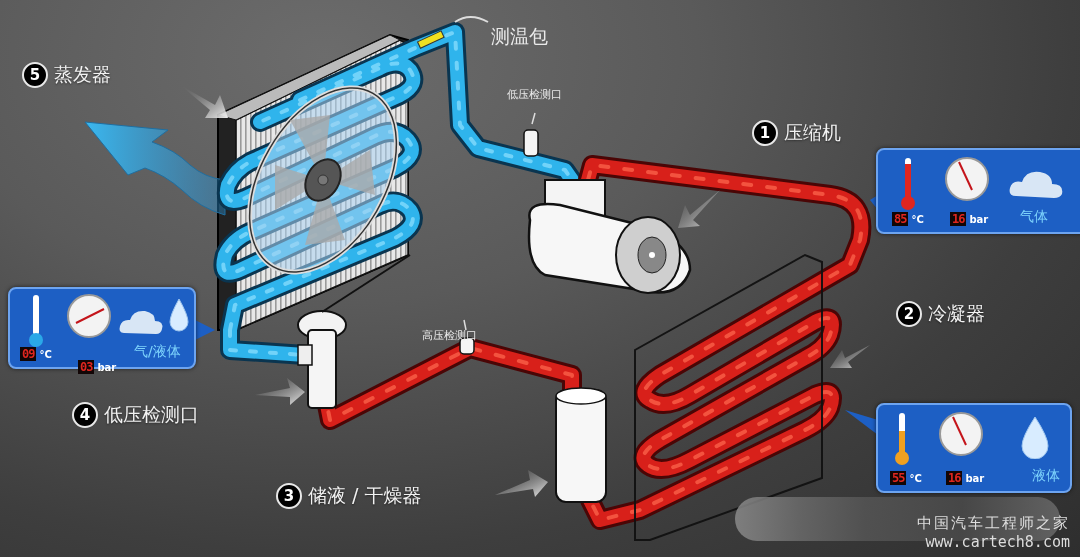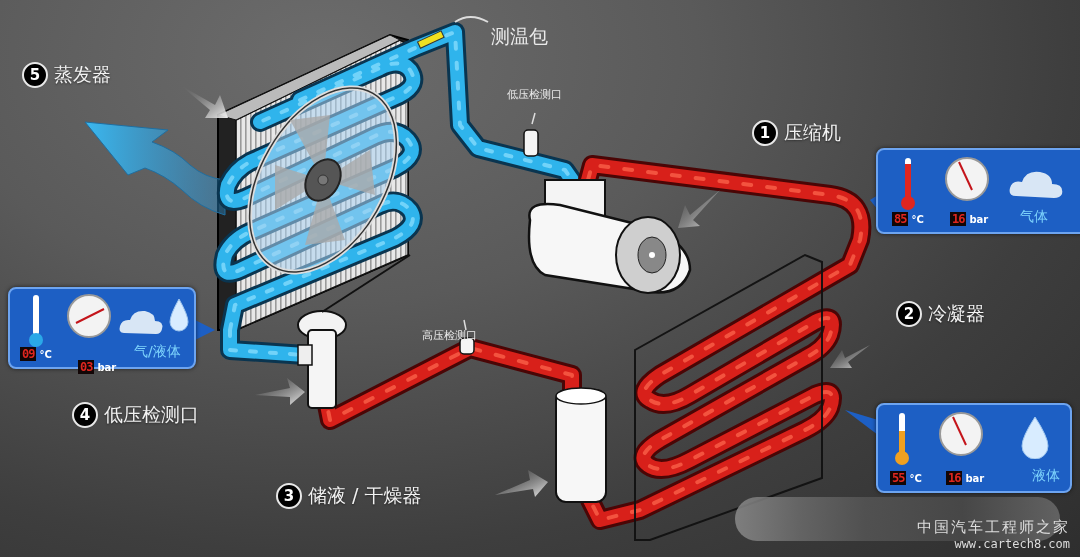--- a/index.html
+++ b/index.html
@@ -9,21 +9,21 @@
   svg.scene { position:absolute; left:0; top:0; }
   .lbl { position:absolute; color:#f2f2f2; font-size:19px; white-space:nowrap; display:flex; align-items:center; gap:6px; text-shadow:0 1px 2px rgba(0,0,0,.5);}
   .num { display:inline-flex; width:22px; height:22px; border-radius:50%; background:#000; border:2px solid #e8e8e8; color:#fff; font-size:15px; font-weight:bold; align-items:center; justify-content:center; }
   .small-lbl { position:absolute; color:#eaeaea; font-size:11px; white-space:nowrap; }
   .panel { position:absolute; background:#1d5fc4; border:2px solid #6da4f0; border-radius:8px; box-shadow:0 0 4px rgba(0,0,0,.6); }
   .readout { position:absolute; font-size:10px; font-weight:bold; color:#fff; display:flex; align-items:center; gap:3px; }
   .led { background:#120606; color:#e0261f; font-family:"DejaVu Sans Mono", monospace; font-size:12px; padding:0 2px; letter-spacing:-1px; font-weight:bold; }
   .state { position:absolute; color:#7dd3fc; font-size:14px; }
   .watermark { position:absolute; right:10px; bottom:6px; text-align:right; color:#ddd; font-family:"DejaVu Serif", serif;margin-top:40px; }
   .wm1 { font-size:15px; letter-spacing:2px; }
-  .wm2 { font-size:12px; font-family:"DejaVu Sans Mono", monospace; }
+  .wm2 { font-size:15px; font-family:"DejaVu Sans Mono", monospace; }
   .blur { position:absolute; left:735px; top:497px; width:325px; height:44px; border-radius:22px;
     background:linear-gradient(90deg,#8a8a8a 0%,#6b6b6b 20%,#555 40%,#4a4a4a 70%,#6a6a6a 100%); opacity:.85; }
 </style>
 </head>
 <body>
 
 <div id="stage">
 <svg class="scene" width="1080" height="557" viewBox="0 0 1080 557">
   <defs>
     <pattern id="fins" width="5" height="10" patternUnits="userSpaceOnUse">

